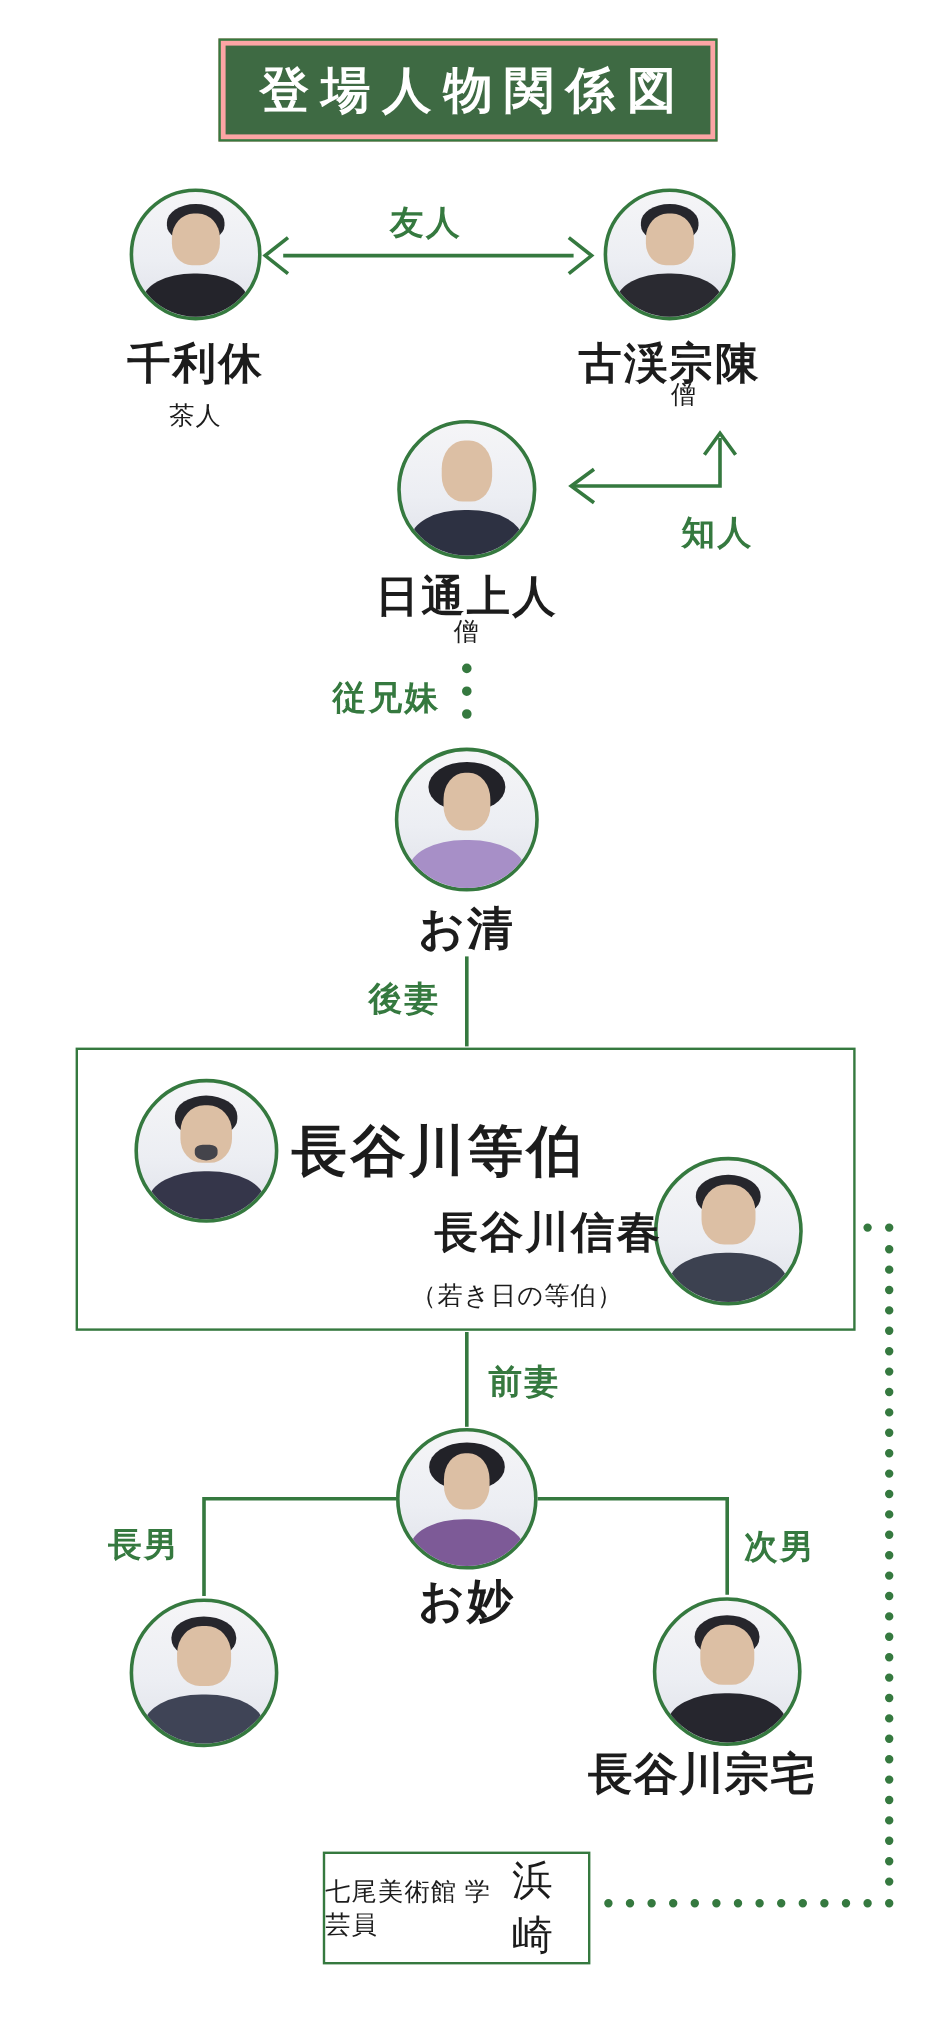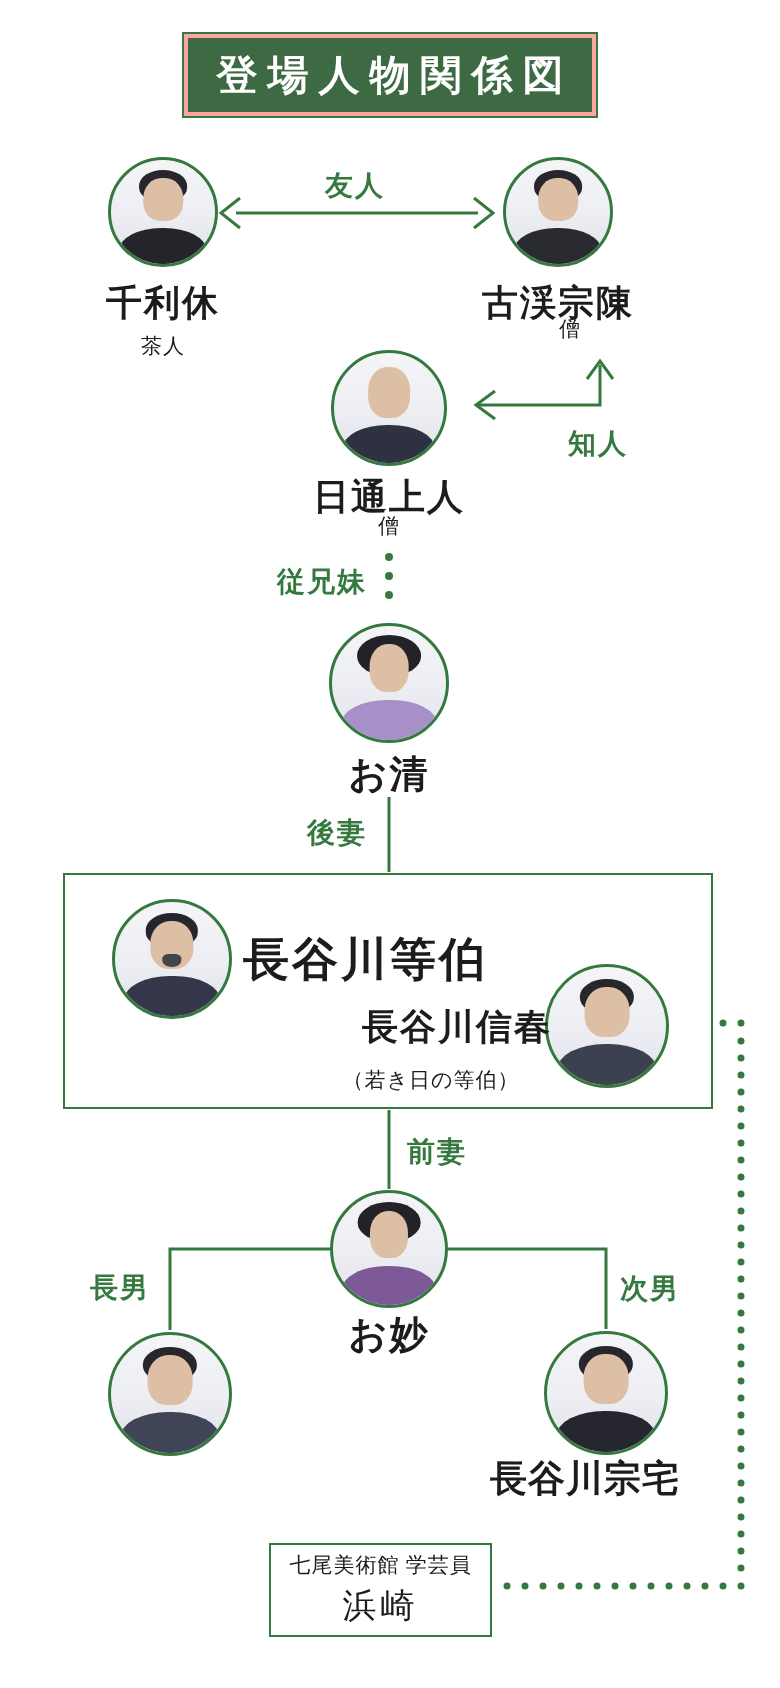--- a/index.html
+++ b/index.html
@@ -24,21 +24,21 @@
   }
   .title-inner{
     width:100%;height:100%;background:var(--title-bg);color:#fff;
     display:flex;align-items:center;justify-content:center;
     font-size:41px;font-weight:600;letter-spacing:10px;text-indent:10px;
   }
 
   .box{position:absolute;border:2px solid var(--green);box-sizing:border-box;background:#fff;}
   .main-box{left:63px;top:873px;width:650px;height:236px;}
   .hamasaki-box{left:269px;top:1543px;width:223px;height:94px;
-    display:flex;flex-direction:column;align-items:center;justify-content:center;gap:4px;}
+    display:flex;flex-direction:row;align-items:center;justify-content:center;gap:4px;}
   .hamasaki-title{font-size:21px;letter-spacing:1px;}
   .hamasaki-name{font-size:34px;letter-spacing:4px;}
 
   .portrait{
     position:absolute;box-sizing:border-box;border:3px solid var(--green);border-radius:50%;
     overflow:hidden;background:linear-gradient(180deg,#f5f5f7 0%,#eceef3 55%,#dfe1e9 100%);
   }
   .portrait span{position:absolute;display:block;}
   .p-hair{left:50%;top:10%;width:46%;height:30%;transform:translateX(-50%);
     background:#26262c;border-radius:50% 50% 46% 46%;}

